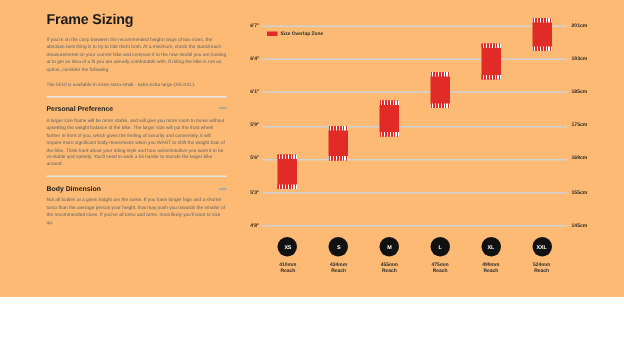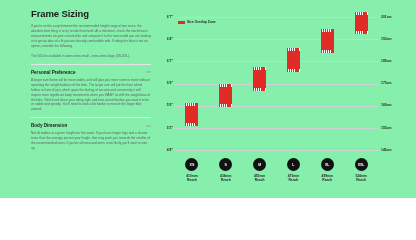--- a/index.html
+++ b/index.html
@@ -5,21 +5,21 @@
   * { box-sizing: border-box; margin: 0; padding: 0; }
   html, body {
     width: 416px; height: 198px;
     background: #ffffff;
     font-family: "Liberation Sans", sans-serif;
     overflow: hidden;
   }
   #page {
     position: relative;
     width: 416px; height: 198px;
-    background: #86efac;
+    background: #fdba74;
   }
 
   
   .text-col {
     position: absolute;
     left: 31px; top: 8px;
     width: 120px;
   }
   .page-title {
     font-size: 9.5px;

